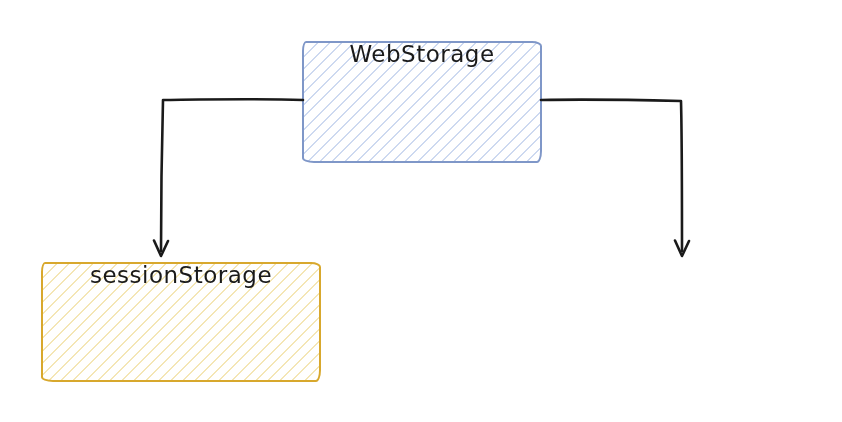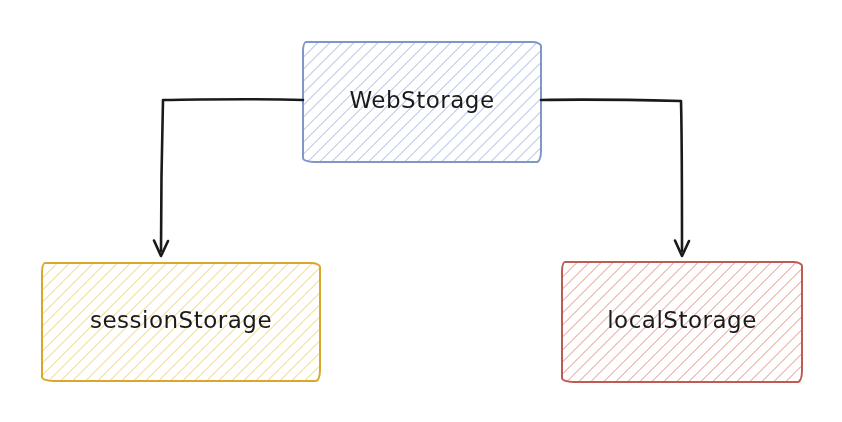--- a/index.html
+++ b/index.html
@@ -26,21 +26,20 @@
   }
   .arrows path {
     fill: none;
     stroke-width: 2.6;
     stroke-linecap: round;
     stroke-linejoin: round;
   }
   .node {
     position: absolute;
     display: flex;
-    align-items: center;
     justify-content: center;
     border: 2.4px solid;
     box-sizing: border-box;
     z-index: 1;
     
     border-radius: 4px 10px 5px 12px / 10px 5px 12px 5px;
   }
   .node .label {
     color: #1a1a1a;
     font-size: 23px;
@@ -87,17 +86,14 @@
   </svg>
 
   <div class="node node-webstorage">
     <span class="label">WebStorage</span>
   </div>
 
   <div class="node node-sessionstorage">
     <span class="label">sessionStorage</span>
   </div>
 
-  <div class="node node-localstorage">
-    <span class="label">localStorage</span>
-  </div>
 
 </div>
 
 </body></html>

